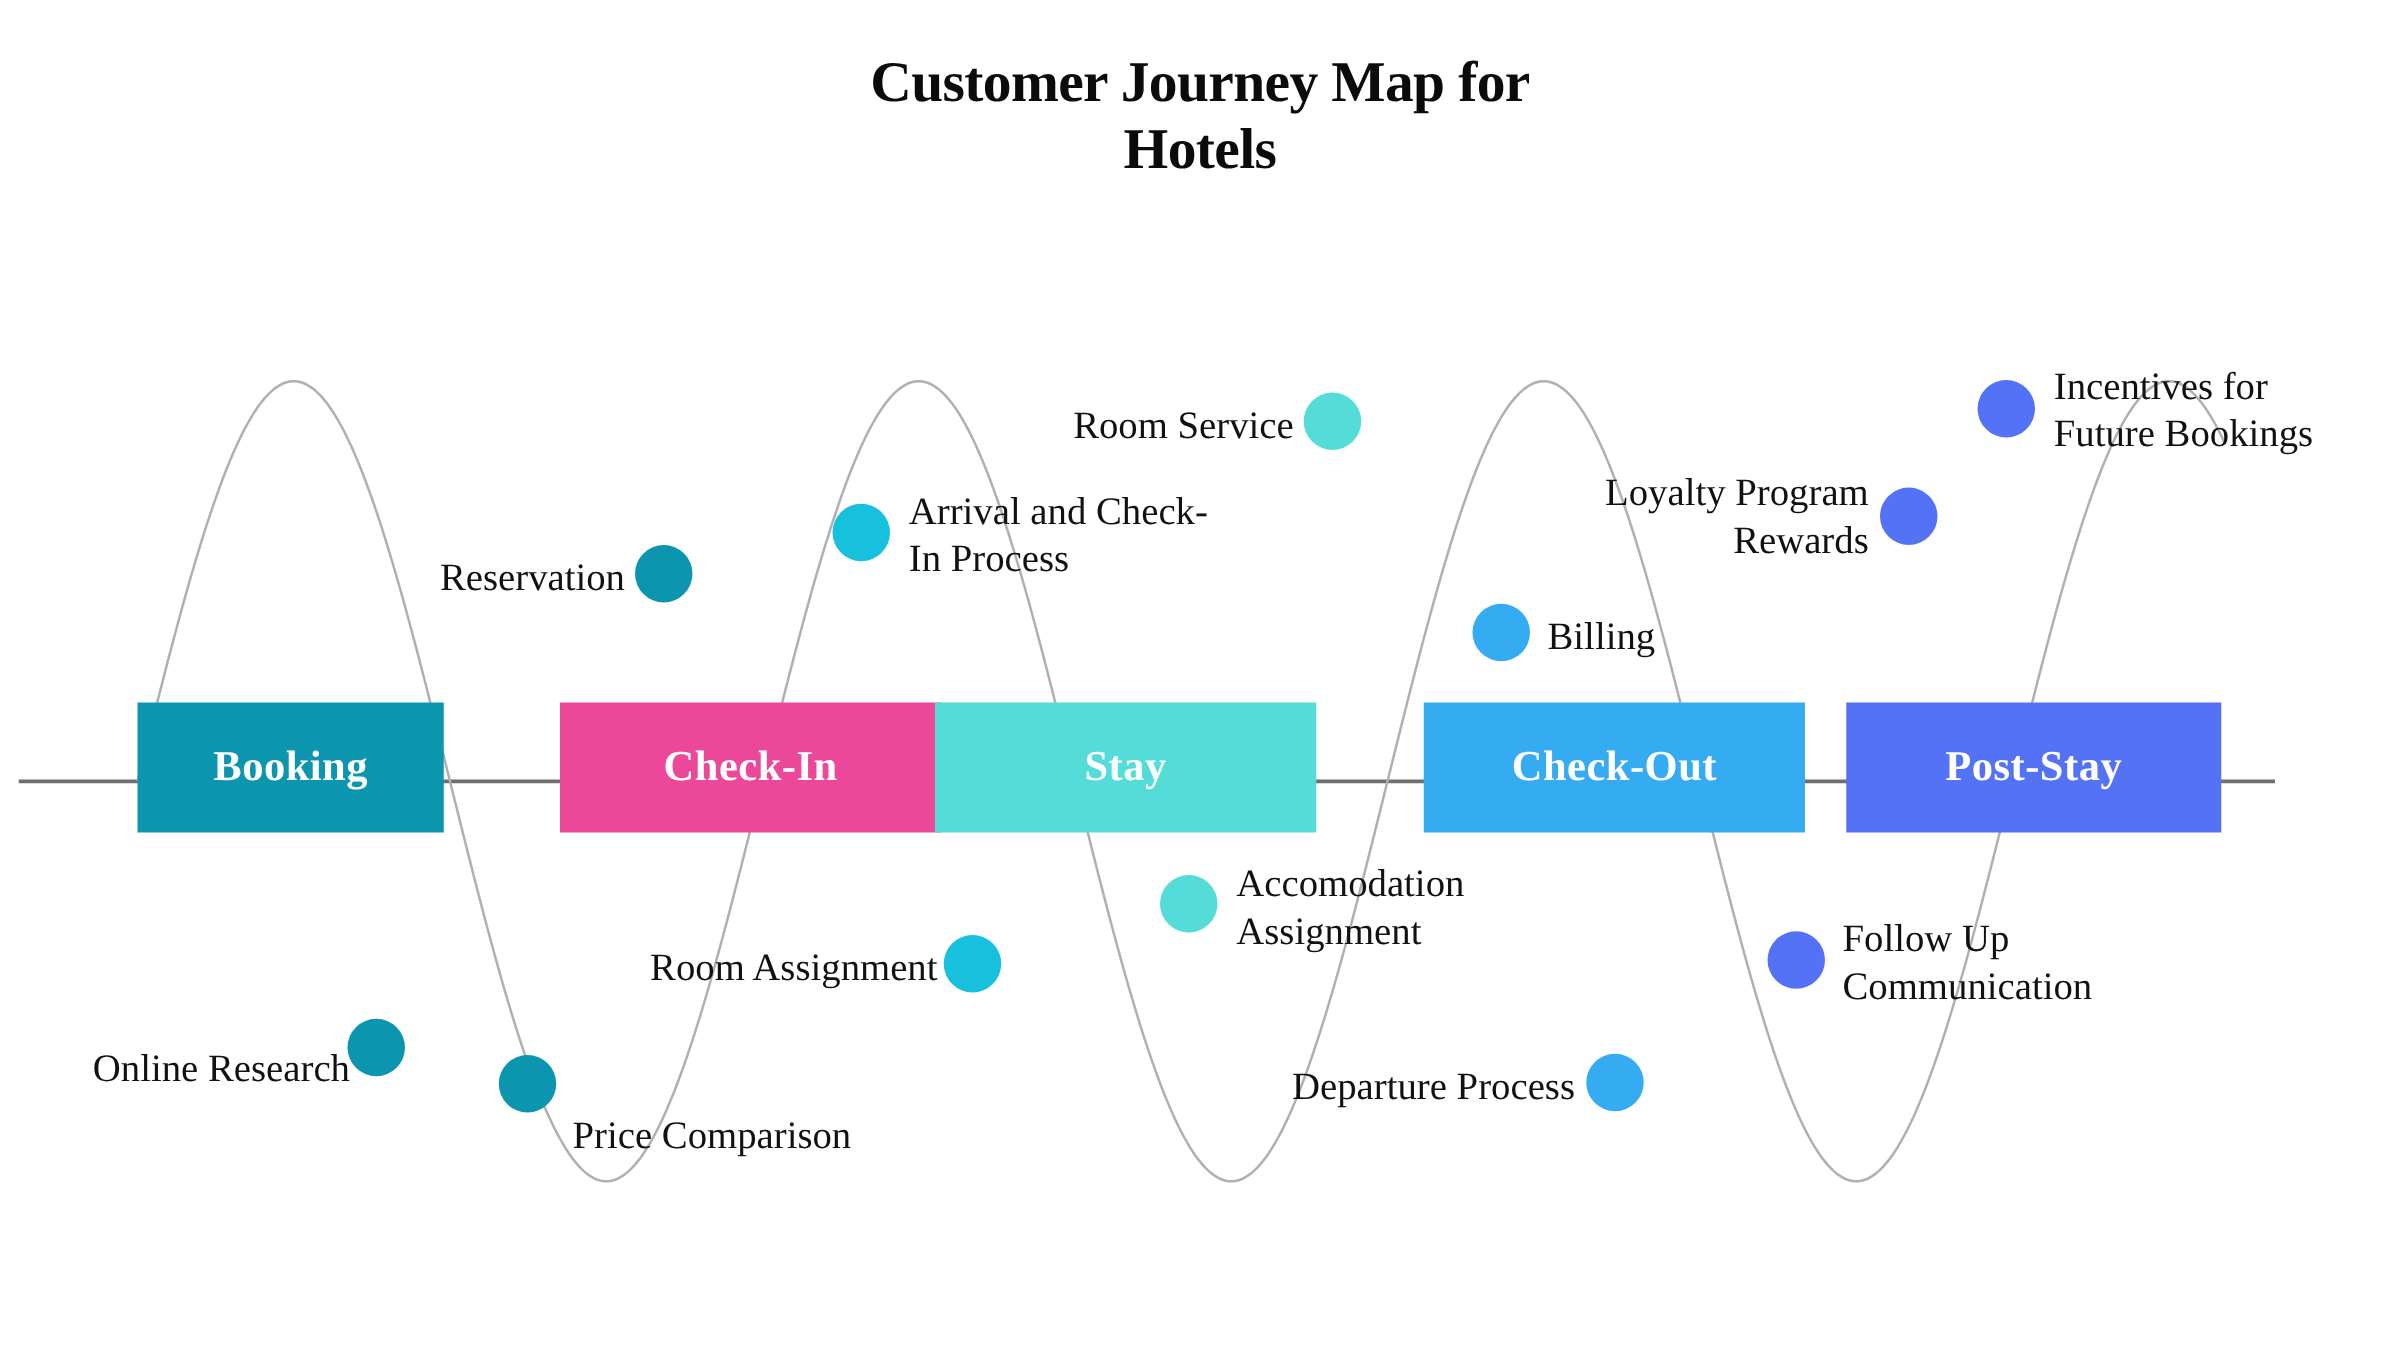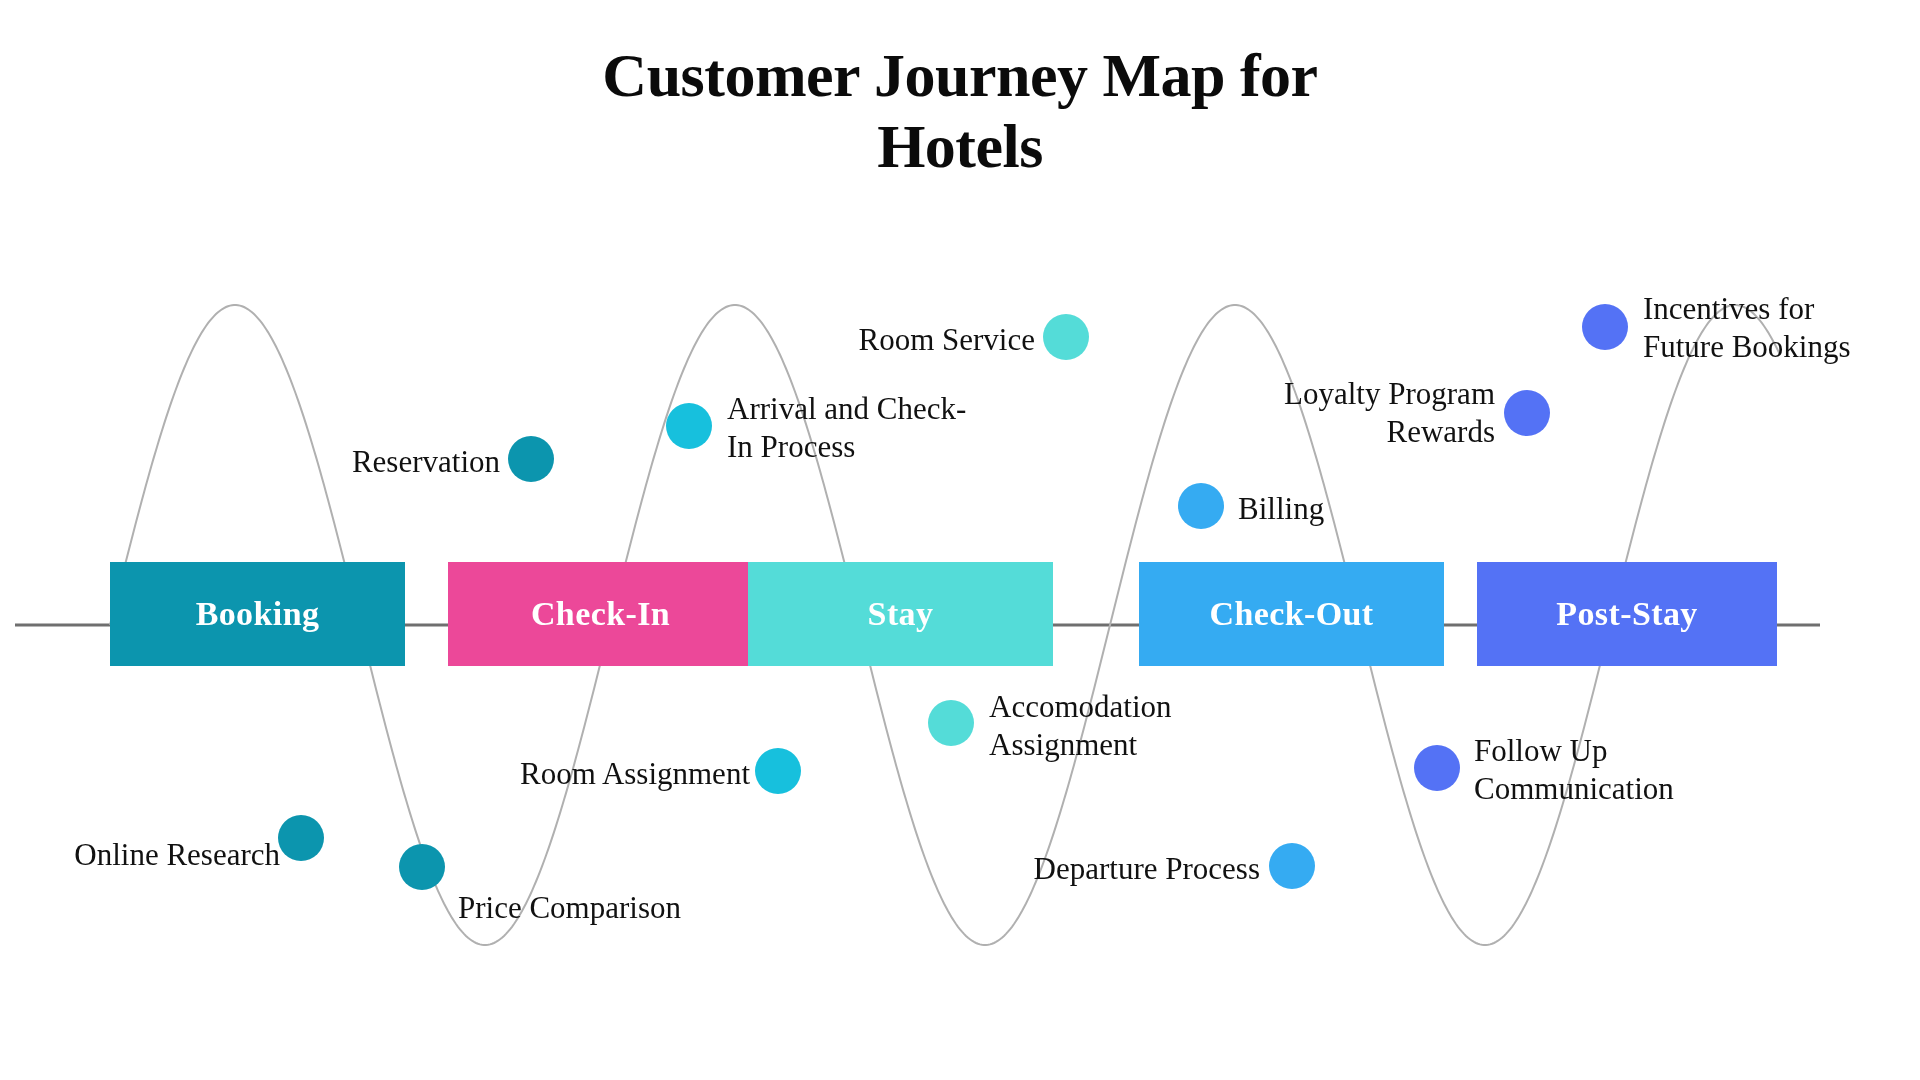--- a/index.html
+++ b/index.html
@@ -18,21 +18,21 @@
 
   
   #title {
     position: absolute;
     left: 0;
     top: 40px;
     width: 1920px;
     text-align: center;
     font-family: "Liberation Serif", "DejaVu Serif", serif;
     font-weight: 700;
-    font-size: 62px;
+    font-size: 46px;
     line-height: 1.15;
     color: #0b0b0b;
     letter-spacing: -0.5px;
   }
   #title .line { display: block; }
 
   
   #wave-layer {
     position: absolute;
     left: 0;
@@ -87,21 +87,21 @@
     <span class="line">Customer Journey Map for</span>
     <span class="line">Hotels</span>
   </div>
 
   <svg id="wave-layer" viewBox="0 0 1920 1080" xmlns="http://www.w3.org/2000/svg">
     <line id="baseline" x1="15" y1="625" x2="1820" y2="625" stroke="#6f6f6f" stroke-width="3"></line>
     <path id="wavepath" fill="none" stroke="#b0b0b0" stroke-width="2" d="M110.0 625.0 L112.0 617.0 L114.0 608.9 L116.0 600.9 L118.0 592.9 L120.0 584.9 L122.0 576.9 L124.0 569.0 L126.0 561.1 L128.0 553.2 L130.0 545.4 L132.0 537.7 L134.0 529.9 L136.0 522.3 L138.0 514.7 L140.0 507.2 L142.0 499.8 L144.0 492.4 L146.0 485.1 L148.0 477.9 L150.0 470.8 L152.0 463.8 L154.0 456.9 L156.0 450.2 L158.0 443.5 L160.0 436.9 L162.0 430.5 L164.0 424.1 L166.0 417.9 L168.0 411.9 L170.0 405.9 L172.0 400.2 L174.0 394.5 L176.0 389.0 L178.0 383.6 L180.0 378.4 L182.0 373.4 L184.0 368.5 L186.0 363.8 L188.0 359.2 L190.0 354.8 L192.0 350.6 L194.0 346.5 L196.0 342.7 L198.0 339.0 L200.0 335.5 L202.0 332.1 L204.0 329.0 L206.0 326.0 L208.0 323.2 L210.0 320.7 L212.0 318.3 L214.0 316.1 L216.0 314.1 L218.0 312.3 L220.0 310.7 L222.0 309.3 L224.0 308.1 L226.0 307.0 L228.0 306.2 L230.0 305.6 L232.0 305.2 L234.0 305.0 L236.0 305.0 L238.0 305.2 L240.0 305.6 L242.0 306.2 L244.0 307.0 L246.0 308.1 L248.0 309.3 L250.0 310.7 L252.0 312.3 L254.0 314.1 L256.0 316.1 L258.0 318.3 L260.0 320.7 L262.0 323.2 L264.0 326.0 L266.0 329.0 L268.0 332.1 L270.0 335.5 L272.0 339.0 L274.0 342.7 L276.0 346.5 L278.0 350.6 L280.0 354.8 L282.0 359.2 L284.0 363.8 L286.0 368.5 L288.0 373.4 L290.0 378.4 L292.0 383.6 L294.0 389.0 L296.0 394.5 L298.0 400.2 L300.0 405.9 L302.0 411.9 L304.0 417.9 L306.0 424.1 L308.0 430.5 L310.0 436.9 L312.0 443.5 L314.0 450.2 L316.0 456.9 L318.0 463.8 L320.0 470.8 L322.0 477.9 L324.0 485.1 L326.0 492.4 L328.0 499.8 L330.0 507.2 L332.0 514.7 L334.0 522.3 L336.0 529.9 L338.0 537.7 L340.0 545.4 L342.0 553.2 L344.0 561.1 L346.0 569.0 L348.0 576.9 L350.0 584.9 L352.0 592.9 L354.0 600.9 L356.0 608.9 L358.0 617.0 L360.0 625.0 L362.0 633.0 L364.0 641.1 L366.0 649.1 L368.0 657.1 L370.0 665.1 L372.0 673.1 L374.0 681.0 L376.0 688.9 L378.0 696.8 L380.0 704.6 L382.0 712.3 L384.0 720.1 L386.0 727.7 L388.0 735.3 L390.0 742.8 L392.0 750.2 L394.0 757.6 L396.0 764.9 L398.0 772.1 L400.0 779.2 L402.0 786.2 L404.0 793.1 L406.0 799.8 L408.0 806.5 L410.0 813.1 L412.0 819.5 L414.0 825.9 L416.0 832.1 L418.0 838.1 L420.0 844.1 L422.0 849.8 L424.0 855.5 L426.0 861.0 L428.0 866.4 L430.0 871.6 L432.0 876.6 L434.0 881.5 L436.0 886.2 L438.0 890.8 L440.0 895.2 L442.0 899.4 L444.0 903.5 L446.0 907.3 L448.0 911.0 L450.0 914.5 L452.0 917.9 L454.0 921.0 L456.0 924.0 L458.0 926.8 L460.0 929.3 L462.0 931.7 L464.0 933.9 L466.0 935.9 L468.0 937.7 L470.0 939.3 L472.0 940.7 L474.0 941.9 L476.0 943.0 L478.0 943.8 L480.0 944.4 L482.0 944.8 L484.0 945.0 L486.0 945.0 L488.0 944.8 L490.0 944.4 L492.0 943.8 L494.0 943.0 L496.0 941.9 L498.0 940.7 L500.0 939.3 L502.0 937.7 L504.0 935.9 L506.0 933.9 L508.0 931.7 L510.0 929.3 L512.0 926.8 L514.0 924.0 L516.0 921.0 L518.0 917.9 L520.0 914.5 L522.0 911.0 L524.0 907.3 L526.0 903.5 L528.0 899.4 L530.0 895.2 L532.0 890.8 L534.0 886.2 L536.0 881.5 L538.0 876.6 L540.0 871.6 L542.0 866.4 L544.0 861.0 L546.0 855.5 L548.0 849.8 L550.0 844.1 L552.0 838.1 L554.0 832.1 L556.0 825.9 L558.0 819.5 L560.0 813.1 L562.0 806.5 L564.0 799.8 L566.0 793.1 L568.0 786.2 L570.0 779.2 L572.0 772.1 L574.0 764.9 L576.0 757.6 L578.0 750.2 L580.0 742.8 L582.0 735.3 L584.0 727.7 L586.0 720.1 L588.0 712.3 L590.0 704.6 L592.0 696.8 L594.0 688.9 L596.0 681.0 L598.0 673.1 L600.0 665.1 L602.0 657.1 L604.0 649.1 L606.0 641.1 L608.0 633.0 L610.0 625.0 L612.0 617.0 L614.0 608.9 L616.0 600.9 L618.0 592.9 L620.0 584.9 L622.0 576.9 L624.0 569.0 L626.0 561.1 L628.0 553.2 L630.0 545.4 L632.0 537.7 L634.0 529.9 L636.0 522.3 L638.0 514.7 L640.0 507.2 L642.0 499.8 L644.0 492.4 L646.0 485.1 L648.0 477.9 L650.0 470.8 L652.0 463.8 L654.0 456.9 L656.0 450.2 L658.0 443.5 L660.0 436.9 L662.0 430.5 L664.0 424.1 L666.0 417.9 L668.0 411.9 L670.0 405.9 L672.0 400.2 L674.0 394.5 L676.0 389.0 L678.0 383.6 L680.0 378.4 L682.0 373.4 L684.0 368.5 L686.0 363.8 L688.0 359.2 L690.0 354.8 L692.0 350.6 L694.0 346.5 L696.0 342.7 L698.0 339.0 L700.0 335.5 L702.0 332.1 L704.0 329.0 L706.0 326.0 L708.0 323.2 L710.0 320.7 L712.0 318.3 L714.0 316.1 L716.0 314.1 L718.0 312.3 L720.0 310.7 L722.0 309.3 L724.0 308.1 L726.0 307.0 L728.0 306.2 L730.0 305.6 L732.0 305.2 L734.0 305.0 L736.0 305.0 L738.0 305.2 L740.0 305.6 L742.0 306.2 L744.0 307.0 L746.0 308.1 L748.0 309.3 L750.0 310.7 L752.0 312.3 L754.0 314.1 L756.0 316.1 L758.0 318.3 L760.0 320.7 L762.0 323.2 L764.0 326.0 L766.0 329.0 L768.0 332.1 L770.0 335.5 L772.0 339.0 L774.0 342.7 L776.0 346.5 L778.0 350.6 L780.0 354.8 L782.0 359.2 L784.0 363.8 L786.0 368.5 L788.0 373.4 L790.0 378.4 L792.0 383.6 L794.0 389.0 L796.0 394.5 L798.0 400.2 L800.0 405.9 L802.0 411.9 L804.0 417.9 L806.0 424.1 L808.0 430.5 L810.0 436.9 L812.0 443.5 L814.0 450.2 L816.0 456.9 L818.0 463.8 L820.0 470.8 L822.0 477.9 L824.0 485.1 L826.0 492.4 L828.0 499.8 L830.0 507.2 L832.0 514.7 L834.0 522.3 L836.0 529.9 L838.0 537.7 L840.0 545.4 L842.0 553.2 L844.0 561.1 L846.0 569.0 L848.0 576.9 L850.0 584.9 L852.0 592.9 L854.0 600.9 L856.0 608.9 L858.0 617.0 L860.0 625.0 L862.0 633.0 L864.0 641.1 L866.0 649.1 L868.0 657.1 L870.0 665.1 L872.0 673.1 L874.0 681.0 L876.0 688.9 L878.0 696.8 L880.0 704.6 L882.0 712.3 L884.0 720.1 L886.0 727.7 L888.0 735.3 L890.0 742.8 L892.0 750.2 L894.0 757.6 L896.0 764.9 L898.0 772.1 L900.0 779.2 L902.0 786.2 L904.0 793.1 L906.0 799.8 L908.0 806.5 L910.0 813.1 L912.0 819.5 L914.0 825.9 L916.0 832.1 L918.0 838.1 L920.0 844.1 L922.0 849.8 L924.0 855.5 L926.0 861.0 L928.0 866.4 L930.0 871.6 L932.0 876.6 L934.0 881.5 L936.0 886.2 L938.0 890.8 L940.0 895.2 L942.0 899.4 L944.0 903.5 L946.0 907.3 L948.0 911.0 L950.0 914.5 L952.0 917.9 L954.0 921.0 L956.0 924.0 L958.0 926.8 L960.0 929.3 L962.0 931.7 L964.0 933.9 L966.0 935.9 L968.0 937.7 L970.0 939.3 L972.0 940.7 L974.0 941.9 L976.0 943.0 L978.0 943.8 L980.0 944.4 L982.0 944.8 L984.0 945.0 L986.0 945.0 L988.0 944.8 L990.0 944.4 L992.0 943.8 L994.0 943.0 L996.0 941.9 L998.0 940.7 L1000.0 939.3 L1002.0 937.7 L1004.0 935.9 L1006.0 933.9 L1008.0 931.7 L1010.0 929.3 L1012.0 926.8 L1014.0 924.0 L1016.0 921.0 L1018.0 917.9 L1020.0 914.5 L1022.0 911.0 L1024.0 907.3 L1026.0 903.5 L1028.0 899.4 L1030.0 895.2 L1032.0 890.8 L1034.0 886.2 L1036.0 881.5 L1038.0 876.6 L1040.0 871.6 L1042.0 866.4 L1044.0 861.0 L1046.0 855.5 L1048.0 849.8 L1050.0 844.1 L1052.0 838.1 L1054.0 832.1 L1056.0 825.9 L1058.0 819.5 L1060.0 813.1 L1062.0 806.5 L1064.0 799.8 L1066.0 793.1 L1068.0 786.2 L1070.0 779.2 L1072.0 772.1 L1074.0 764.9 L1076.0 757.6 L1078.0 750.2 L1080.0 742.8 L1082.0 735.3 L1084.0 727.7 L1086.0 720.1 L1088.0 712.3 L1090.0 704.6 L1092.0 696.8 L1094.0 688.9 L1096.0 681.0 L1098.0 673.1 L1100.0 665.1 L1102.0 657.1 L1104.0 649.1 L1106.0 641.1 L1108.0 633.0 L1110.0 625.0 L1112.0 617.0 L1114.0 608.9 L1116.0 600.9 L1118.0 592.9 L1120.0 584.9 L1122.0 576.9 L1124.0 569.0 L1126.0 561.1 L1128.0 553.2 L1130.0 545.4 L1132.0 537.7 L1134.0 529.9 L1136.0 522.3 L1138.0 514.7 L1140.0 507.2 L1142.0 499.8 L1144.0 492.4 L1146.0 485.1 L1148.0 477.9 L1150.0 470.8 L1152.0 463.8 L1154.0 456.9 L1156.0 450.2 L1158.0 443.5 L1160.0 436.9 L1162.0 430.5 L1164.0 424.1 L1166.0 417.9 L1168.0 411.9 L1170.0 405.9 L1172.0 400.2 L1174.0 394.5 L1176.0 389.0 L1178.0 383.6 L1180.0 378.4 L1182.0 373.4 L1184.0 368.5 L1186.0 363.8 L1188.0 359.2 L1190.0 354.8 L1192.0 350.6 L1194.0 346.5 L1196.0 342.7 L1198.0 339.0 L1200.0 335.5 L1202.0 332.1 L1204.0 329.0 L1206.0 326.0 L1208.0 323.2 L1210.0 320.7 L1212.0 318.3 L1214.0 316.1 L1216.0 314.1 L1218.0 312.3 L1220.0 310.7 L1222.0 309.3 L1224.0 308.1 L1226.0 307.0 L1228.0 306.2 L1230.0 305.6 L1232.0 305.2 L1234.0 305.0 L1236.0 305.0 L1238.0 305.2 L1240.0 305.6 L1242.0 306.2 L1244.0 307.0 L1246.0 308.1 L1248.0 309.3 L1250.0 310.7 L1252.0 312.3 L1254.0 314.1 L1256.0 316.1 L1258.0 318.3 L1260.0 320.7 L1262.0 323.2 L1264.0 326.0 L1266.0 329.0 L1268.0 332.1 L1270.0 335.5 L1272.0 339.0 L1274.0 342.7 L1276.0 346.5 L1278.0 350.6 L1280.0 354.8 L1282.0 359.2 L1284.0 363.8 L1286.0 368.5 L1288.0 373.4 L1290.0 378.4 L1292.0 383.6 L1294.0 389.0 L1296.0 394.5 L1298.0 400.2 L1300.0 405.9 L1302.0 411.9 L1304.0 417.9 L1306.0 424.1 L1308.0 430.5 L1310.0 436.9 L1312.0 443.5 L1314.0 450.2 L1316.0 456.9 L1318.0 463.8 L1320.0 470.8 L1322.0 477.9 L1324.0 485.1 L1326.0 492.4 L1328.0 499.8 L1330.0 507.2 L1332.0 514.7 L1334.0 522.3 L1336.0 529.9 L1338.0 537.7 L1340.0 545.4 L1342.0 553.2 L1344.0 561.1 L1346.0 569.0 L1348.0 576.9 L1350.0 584.9 L1352.0 592.9 L1354.0 600.9 L1356.0 608.9 L1358.0 617.0 L1360.0 625.0 L1362.0 633.0 L1364.0 641.1 L1366.0 649.1 L1368.0 657.1 L1370.0 665.1 L1372.0 673.1 L1374.0 681.0 L1376.0 688.9 L1378.0 696.8 L1380.0 704.6 L1382.0 712.3 L1384.0 720.1 L1386.0 727.7 L1388.0 735.3 L1390.0 742.8 L1392.0 750.2 L1394.0 757.6 L1396.0 764.9 L1398.0 772.1 L1400.0 779.2 L1402.0 786.2 L1404.0 793.1 L1406.0 799.8 L1408.0 806.5 L1410.0 813.1 L1412.0 819.5 L1414.0 825.9 L1416.0 832.1 L1418.0 838.1 L1420.0 844.1 L1422.0 849.8 L1424.0 855.5 L1426.0 861.0 L1428.0 866.4 L1430.0 871.6 L1432.0 876.6 L1434.0 881.5 L1436.0 886.2 L1438.0 890.8 L1440.0 895.2 L1442.0 899.4 L1444.0 903.5 L1446.0 907.3 L1448.0 911.0 L1450.0 914.5 L1452.0 917.9 L1454.0 921.0 L1456.0 924.0 L1458.0 926.8 L1460.0 929.3 L1462.0 931.7 L1464.0 933.9 L1466.0 935.9 L1468.0 937.7 L1470.0 939.3 L1472.0 940.7 L1474.0 941.9 L1476.0 943.0 L1478.0 943.8 L1480.0 944.4 L1482.0 944.8 L1484.0 945.0 L1486.0 945.0 L1488.0 944.8 L1490.0 944.4 L1492.0 943.8 L1494.0 943.0 L1496.0 941.9 L1498.0 940.7 L1500.0 939.3 L1502.0 937.7 L1504.0 935.9 L1506.0 933.9 L1508.0 931.7 L1510.0 929.3 L1512.0 926.8 L1514.0 924.0 L1516.0 921.0 L1518.0 917.9 L1520.0 914.5 L1522.0 911.0 L1524.0 907.3 L1526.0 903.5 L1528.0 899.4 L1530.0 895.2 L1532.0 890.8 L1534.0 886.2 L1536.0 881.5 L1538.0 876.6 L1540.0 871.6 L1542.0 866.4 L1544.0 861.0 L1546.0 855.5 L1548.0 849.8 L1550.0 844.1 L1552.0 838.1 L1554.0 832.1 L1556.0 825.9 L1558.0 819.5 L1560.0 813.1 L1562.0 806.5 L1564.0 799.8 L1566.0 793.1 L1568.0 786.2 L1570.0 779.2 L1572.0 772.1 L1574.0 764.9 L1576.0 757.6 L1578.0 750.2 L1580.0 742.8 L1582.0 735.3 L1584.0 727.7 L1586.0 720.1 L1588.0 712.3 L1590.0 704.6 L1592.0 696.8 L1594.0 688.9 L1596.0 681.0 L1598.0 673.1 L1600.0 665.1 L1602.0 657.1 L1604.0 649.1 L1606.0 641.1 L1608.0 633.0 L1610.0 625.0 L1612.0 617.0 L1614.0 608.9 L1616.0 600.9 L1618.0 592.9 L1620.0 584.9 L1622.0 576.9 L1624.0 569.0 L1626.0 561.1 L1628.0 553.2 L1630.0 545.4 L1632.0 537.7 L1634.0 529.9 L1636.0 522.3 L1638.0 514.7 L1640.0 507.2 L1642.0 499.8 L1644.0 492.4 L1646.0 485.1 L1648.0 477.9 L1650.0 470.8 L1652.0 463.8 L1654.0 456.9 L1656.0 450.2 L1658.0 443.5 L1660.0 436.9 L1662.0 430.5 L1664.0 424.1 L1666.0 417.9 L1668.0 411.9 L1670.0 405.9 L1672.0 400.2 L1674.0 394.5 L1676.0 389.0 L1678.0 383.6 L1680.0 378.4 L1682.0 373.4 L1684.0 368.5 L1686.0 363.8 L1688.0 359.2 L1690.0 354.8 L1692.0 350.6 L1694.0 346.5 L1696.0 342.7 L1698.0 339.0 L1700.0 335.5 L1702.0 332.1 L1704.0 329.0 L1706.0 326.0 L1708.0 323.2 L1710.0 320.7 L1712.0 318.3 L1714.0 316.1 L1716.0 314.1 L1718.0 312.3 L1720.0 310.7 L1722.0 309.3 L1724.0 308.1 L1726.0 307.0 L1728.0 306.2 L1730.0 305.6 L1732.0 305.2 L1734.0 305.0 L1736.0 305.0 L1738.0 305.2 L1740.0 305.6 L1742.0 306.2 L1744.0 307.0 L1746.0 308.1 L1748.0 309.3 L1750.0 310.7 L1752.0 312.3 L1754.0 314.1 L1756.0 316.1 L1758.0 318.3 L1760.0 320.7 L1762.0 323.2 L1764.0 326.0 L1766.0 329.0 L1768.0 332.1 L1770.0 335.5 L1772.0 339.0 L1774.0 342.7 L1776.0 346.5 L1778.0 350.6 L1780.0 354.8"></path>
   </svg>
 
   <div id="stages-container">
-      <div class="stage-box" style="left: 110px; top: 562px; width: 295px; background: rgb(12, 149, 174);">
+      <div class="stage-box" style="left: 110px; top: 562px; width: 245px; background: rgb(12, 149, 174);">
         <span>Booking</span>
       </div>
       <div class="stage-box" style="left: 448px; top: 562px; width: 305px; background: #ec4899;">
         <span>Check-In</span>
       </div>
       <div class="stage-box" style="left: 748px; top: 562px; width: 305px; background: rgb(84, 220, 216);">
         <span>Stay</span>
       </div>
       <div class="stage-box" style="left: 1139px; top: 562px; width: 305px; background: rgb(53, 171, 242);">
         <span>Check-Out</span>

